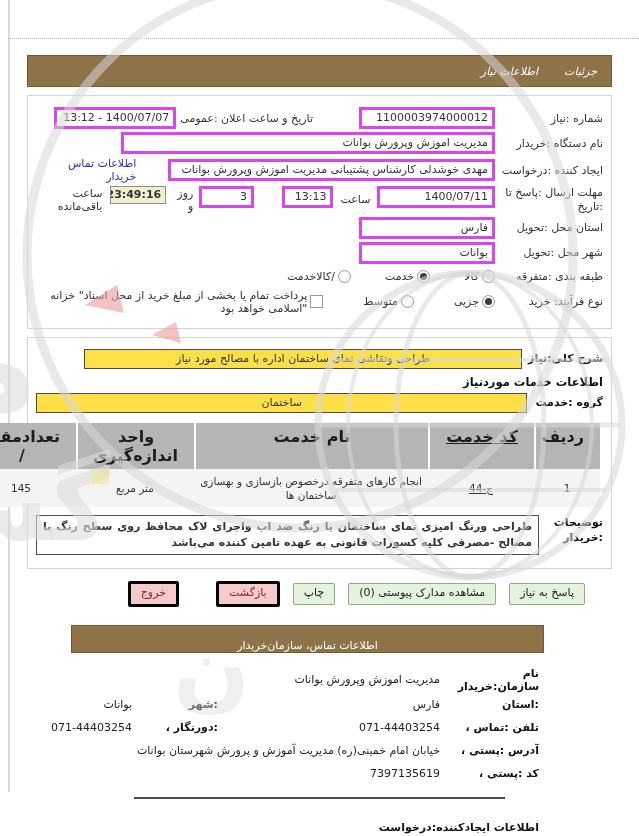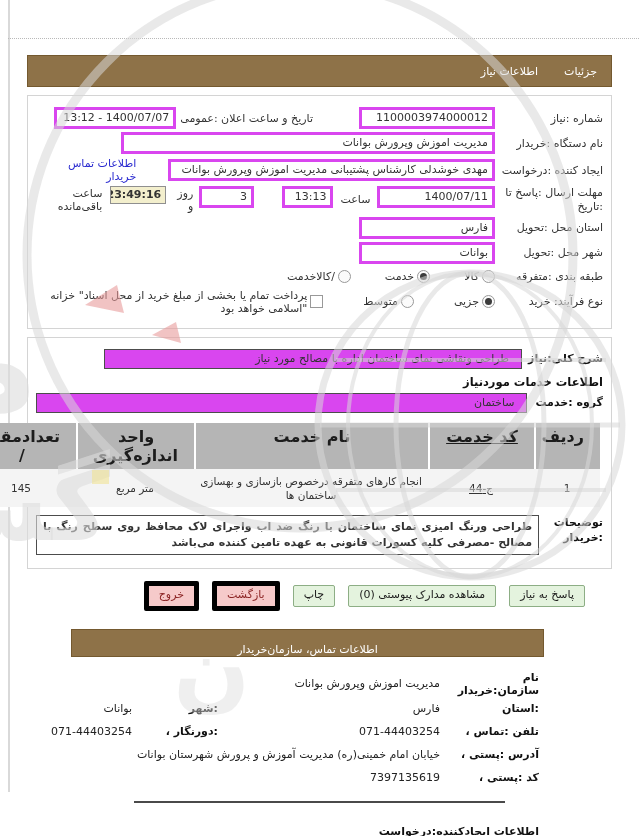--- a/index.html
+++ b/index.html
@@ -6,60 +6,60 @@
   .screen{position:relative;width:639px;height:836px;background:#fff;overflow:hidden;
           font-family:"DejaVu Sans",sans-serif;font-size:11px;color:#333;direction:rtl;}
   
   .left-rule{position:absolute;left:8px;top:0;width:2px;height:792px;background:#d9d9d9;}
   .dotted-rule{position:absolute;left:8px;right:0;top:38px;border-top:1px dotted #b9b9b9;}
   .watermark{position:absolute;inset:0;z-index:40;pointer-events:none;}
   .content{position:relative;z-index:10;}
   
   .tabbar{margin:17px 27px 0 27px;height:30px;background:#8e7248;border:1px solid #74592f;
           display:flex;align-items:center;padding:0 14px;gap:26px;}
-  .tab{color:#fff;font-size:11px;cursor:pointer;}
+  .tab{color:#fff;font-size:11px;cursor:pointer;font-style:italic;}
   .section-bar{margin:18px 95px 0 71px;height:26px;background:#8e7248;border:1px solid #74592f;
           color:#fff;display:flex;align-items:flex-end;justify-content:center;font-size:11px;}
   
   .panel{margin:8px 27px 0 27px;border:1px solid #d4d4d4;background:transparent;padding:8px 8px 10px 8px;}
   .row{display:flex;align-items:center;margin:3px 0;min-height:19px;}
   .lbl{width:108px;flex:none;color:#333;}
   .lbl.pre{white-space:pre-line;line-height:1.25;}
   .blbl{font-weight:bold;color:#111;}
   .inp{border:3px solid #d946ef;background:#fff;height:16px;line-height:16px;padding:0 4px;
        font-size:11px;white-space:nowrap;overflow:hidden;}
   .countdown{background:#f3efcd;border:1px solid #8f8f8f;font-weight:bold;text-align:center;}
   .link{color:#2b2bd0;cursor:pointer;}
   
   .opt{display:flex;align-items:center;gap:3px;justify-content:space-between;}
   .radio{width:11px;height:11px;border:1px solid #999;border-radius:50%;background:#fbfbfb;
          position:relative;flex:none;display:inline-block;}
   .radio.checked::after{content:"";position:absolute;inset:2px;border-radius:50%;background:#3c3c3c;}
   .checkbox{width:11px;height:11px;border:1px solid #999;background:#fff;flex:none;display:inline-block;}
   
   .heading{font-weight:bold;color:#111;margin:6px 0 4px 0;font-size:11.5px;}
-  .descbox{border:1px solid #4c4c4c;background:#d946ef;min-height:18px;line-height:18px;padding:0 12px;flex:1;}
+  .descbox{border:1px solid #4c4c4c;background:#fde047;min-height:18px;line-height:18px;padding:0 22px;flex:1;text-align:center;}
   .notesbox{border:1px solid #4c4c4c;background:#fff;padding:3px 6px;line-height:1.45;
             text-align:justify;flex:1;font-weight:bold;}
   
   .tbl{display:table;width:558px;margin:10px 3px 0 3px;border-collapse:separate;table-layout:fixed;}
   .tr{display:table-row;}
   .th{display:table-cell;background:#b5b5b5;color:#1c1c1c;font-weight:bold;text-align:center;
       padding:4px 16px;border-left:2px solid #fff;font-size:16px;}
   .th:last-child{border-left:none;}
   .td{display:table-cell;background:#f4f4f4;text-align:center;vertical-align:middle;
       padding:5px 2px;font-size:10.5px;line-height:1.35;}
   .c-idx{width:32px;} .c-code{width:72px;text-decoration:underline;} .c-name{width:200px;} .c-unit{width:84px;}
   .c-qty{width:76px;} .c-date{width:88px;}
   
   .btnrow{display:flex;align-items:center;margin:12px 54px 0 0;gap:13px;}
   .btn{height:20px;line-height:18px;padding:0 10px;border-radius:2px;font-size:11px;cursor:pointer;
        display:inline-block;}
   .btn.green{background:#e4f3de;border:1px solid #8dae85;color:#1c1c1c;}
-  .btn.pink{background:#f6caca;border:5px solid #000000;color:#8c2525;}
+  .btn.pink{background:#f6caca;border:3px solid #000000;color:#8c2525;margin-left:24px;}
   
   .infoblock{margin:14px 100px 0 40px;}
   .irow{display:grid;grid-template-columns:95px 218px 82px auto;align-items:center;
         min-height:23px;column-gap:4px;}
   .irow .span3{grid-column:2 / span 3;}
   .ival{color:#222;}
   .divider{margin:12px 134px 0 134px;border-top:2px solid #4a4a4a;width:371px;}
   .creator{margin:22px 100px 0 40px;}
   .crow{display:grid;grid-template-columns:95px auto;align-items:center;min-height:24px;}
 </style>

